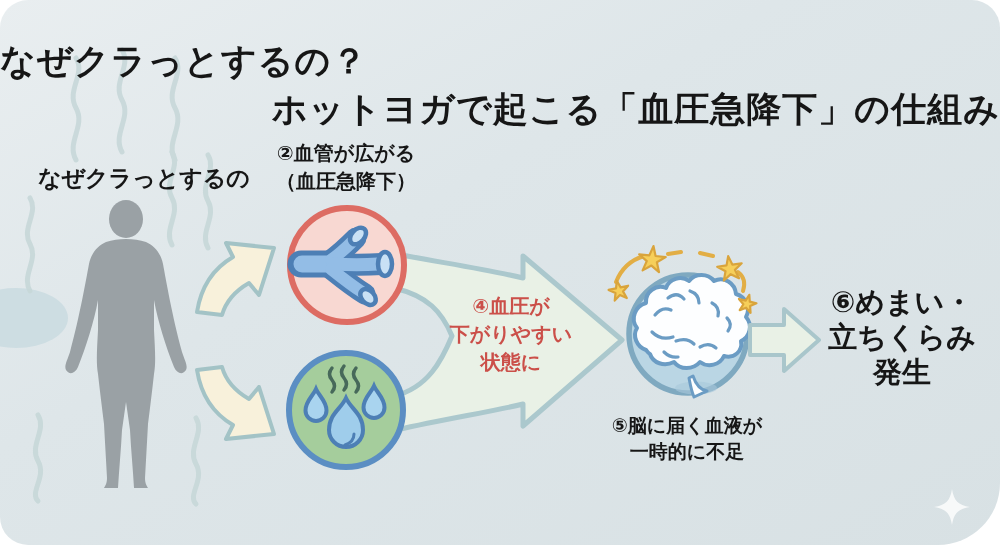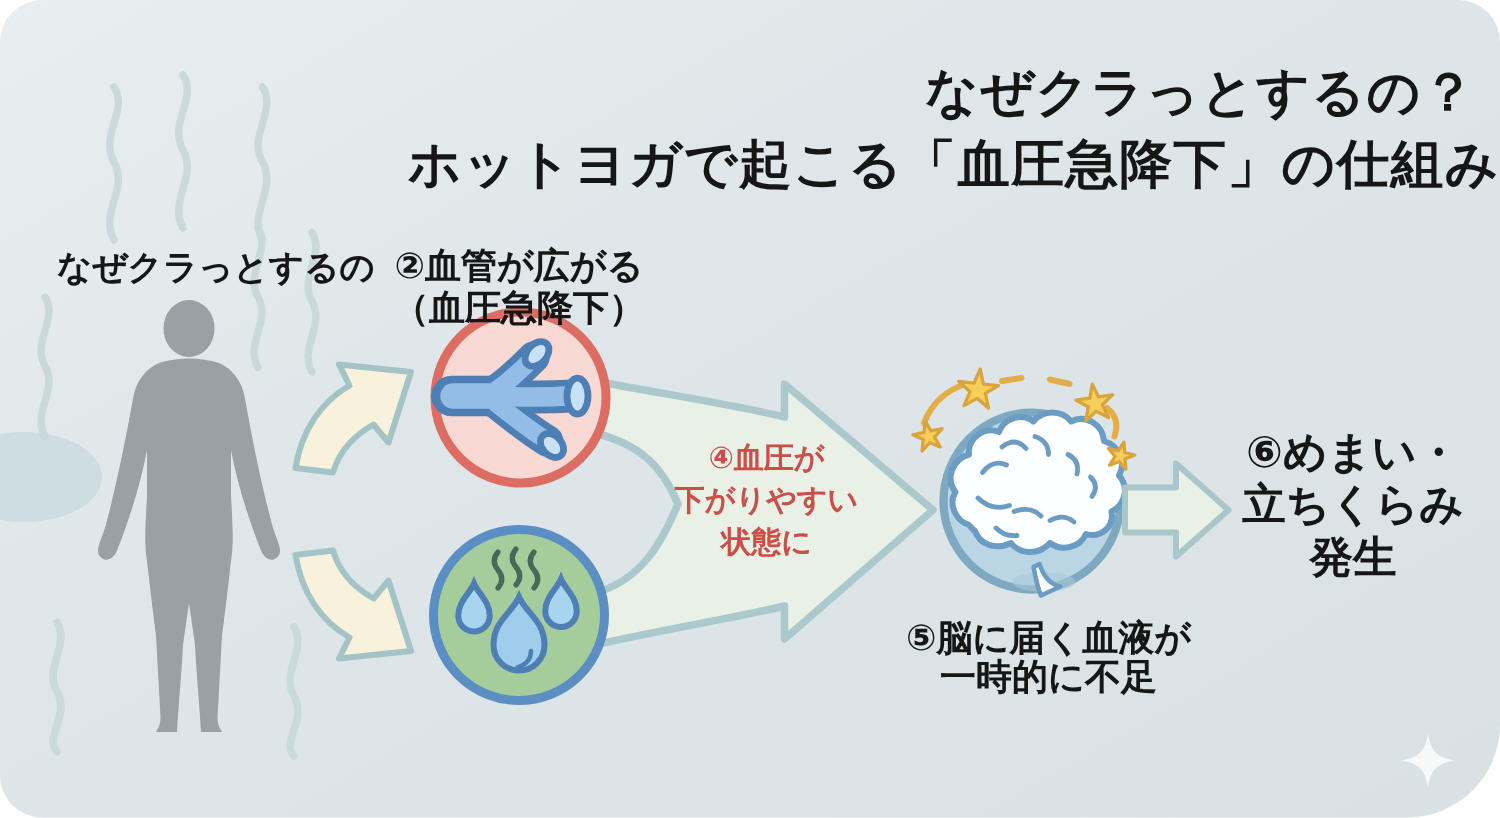--- a/index.html
+++ b/index.html
@@ -6,27 +6,27 @@
   .canvas{
     position:absolute;top:0;left:0;width:1000px;height:545px;
     border-radius:28px 28px 62px 28px;
     background:linear-gradient(150deg,#e9eef0 0%,#dee6e9 40%,#d8e1e4 100%);
     overflow:hidden;
     font-family:"Liberation Sans","DejaVu Sans",sans-serif;
   }
   svg.art{position:absolute;top:0;left:0;z-index:1;}
   .txt{position:absolute;z-index:2;color:#161616;font-weight:700;white-space:nowrap;}
   .center{text-align:center;}
-  .title-l1{left:0;right:16px;top:38px;font-size:35px;font-weight:800;text-align:right;letter-spacing:1px;}
+  .title-l1{left:0;right:4px;top:38px;font-size:35px;font-weight:800;text-align:left;letter-spacing:1px;}
   .title-l2{left:0;right:0;top:86px;font-size:35px;font-weight:800;text-align:right;letter-spacing:1px;}
   .lbl1{left:38px;top:163px;font-size:23px;}
-  .lbl2{left:246px;top:164px;width:200px;font-size:24px;line-height:28px;}
+  .lbl2{left:246px;top:139px;width:200px;font-size:20px;line-height:28px;}
   .lbl3{left:242px;top:474px;width:200px;font-size:22px;line-height:28px;}
   .lbl4{left:411px;top:292px;width:200px;font-size:20px;line-height:28px;color:#cb4f49;font-weight:800;}
-  .lbl5{left:574px;top:413px;width:250px;font-size:24px;line-height:26px;}
+  .lbl5{left:562px;top:413px;width:250px;font-size:19px;line-height:26px;}
   .lbl6{left:802px;top:285px;width:200px;font-size:29px;line-height:35px;font-weight:800;}
 </style>
 </head>
 <body>
 
 <div class="canvas">
 
   <svg class="art" width="1000" height="545" viewBox="0 0 1000 545">
 
     <ellipse cx="16" cy="318" rx="52" ry="30" fill="#cddde2"></ellipse>

